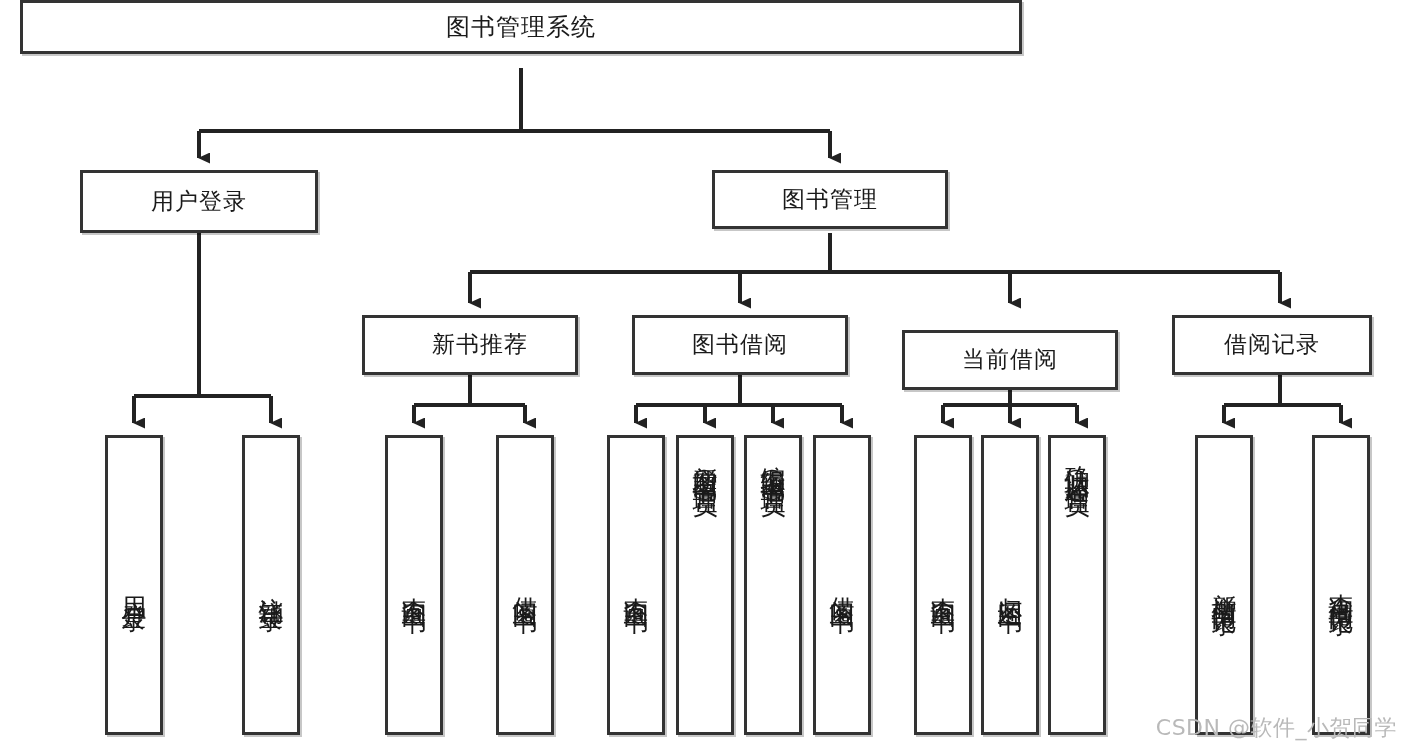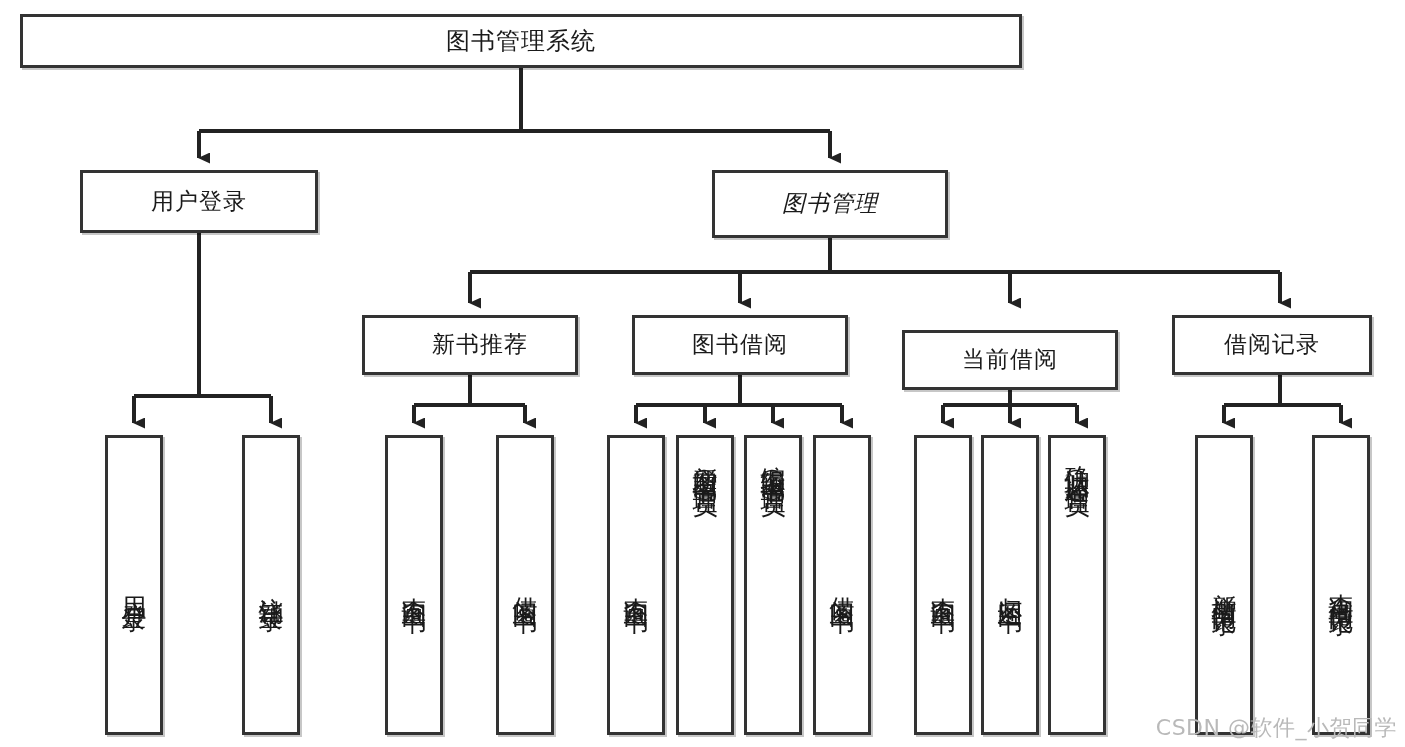--- a/index.html
+++ b/index.html
@@ -105,28 +105,28 @@
       <path d="M1010,405 L1010,423" marker-end="url(#arw)"></path>
       <path d="M1077,405 L1077,423" marker-end="url(#arw)"></path>
 
       <path d="M1280,375 L1280,405"></path>
       <path d="M1224,405 L1341,405"></path>
       <path d="M1224,405 L1224,423" marker-end="url(#arw)"></path>
       <path d="M1341,405 L1341,423" marker-end="url(#arw)"></path>
     </g>
   </svg>
 
-  <div class="node h root" style="left:20px;top:14px;width:1002px;height:54px;">
+  <div class="node h root" style="left:20px;top:0;width:1002px;height:54px;">
     <span class="lbl">图书管理系统</span>
   </div>
 
   <div class="node h" style="left:80px;top:170px;width:238px;height:63px;">
     <span class="lbl">用户登录</span>
   </div>
-  <div class="node h" style="left:712px;top:170px;width:236px;height:68px;font-style:italic;">
+  <div class="node h" style="left:712px;top:170px;width:236px;height:59px;">
     <span class="lbl">图书管理</span>
   </div>
 
   <div class="node h" style="left:362px;top:315px;width:216px;height:60px;padding-left:20px;">
     <span class="lbl">新书推荐</span>
   </div>
   <div class="node h" style="left:632px;top:315px;width:216px;height:60px;">
     <span class="lbl">图书借阅</span>
   </div>
   <div class="node h" style="left:902px;top:330px;width:216px;height:60px;">

